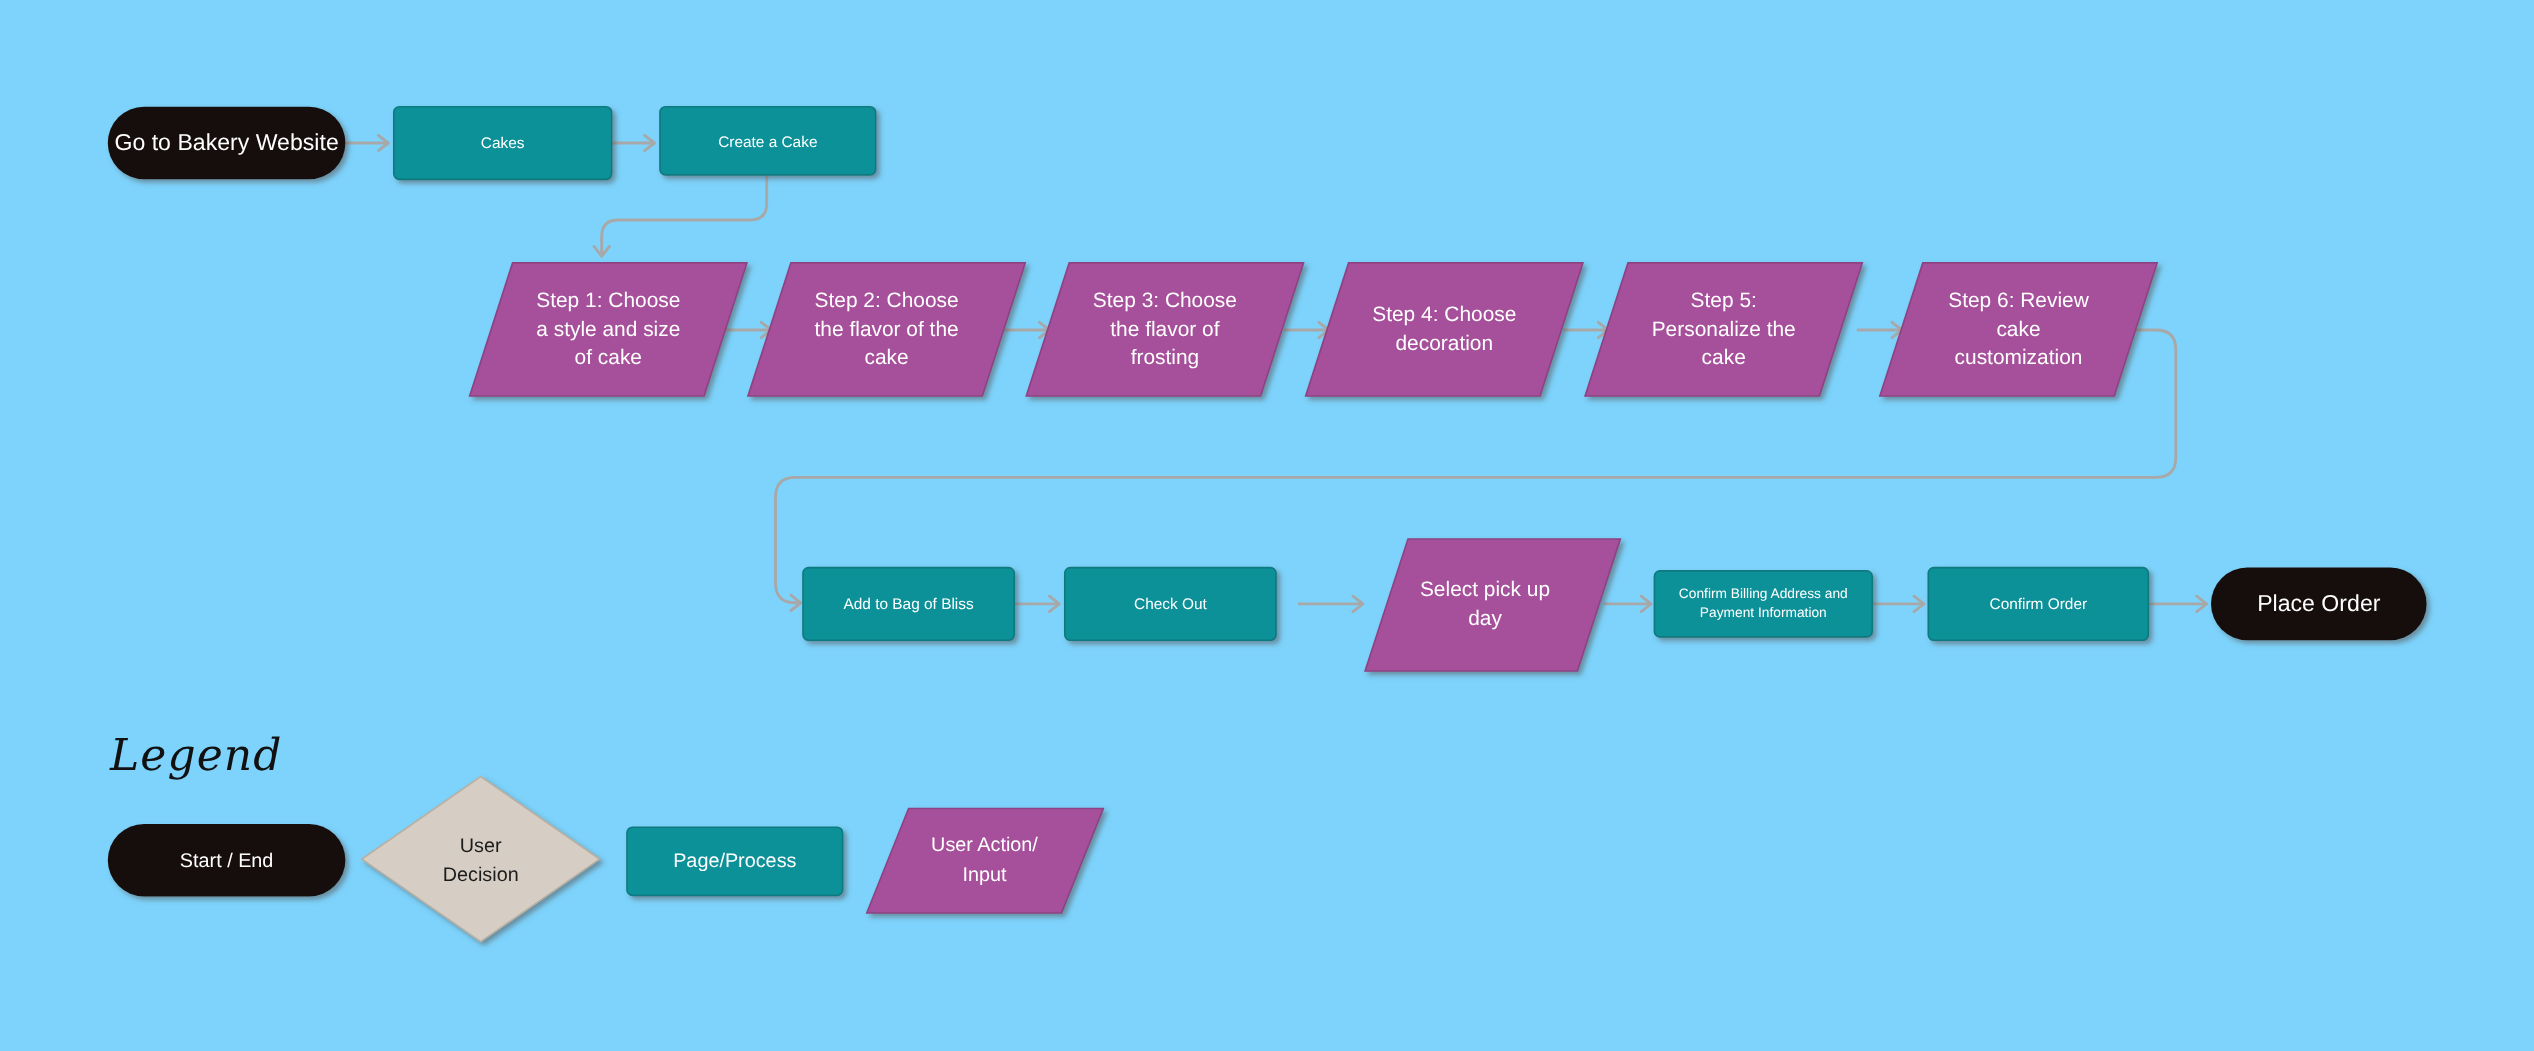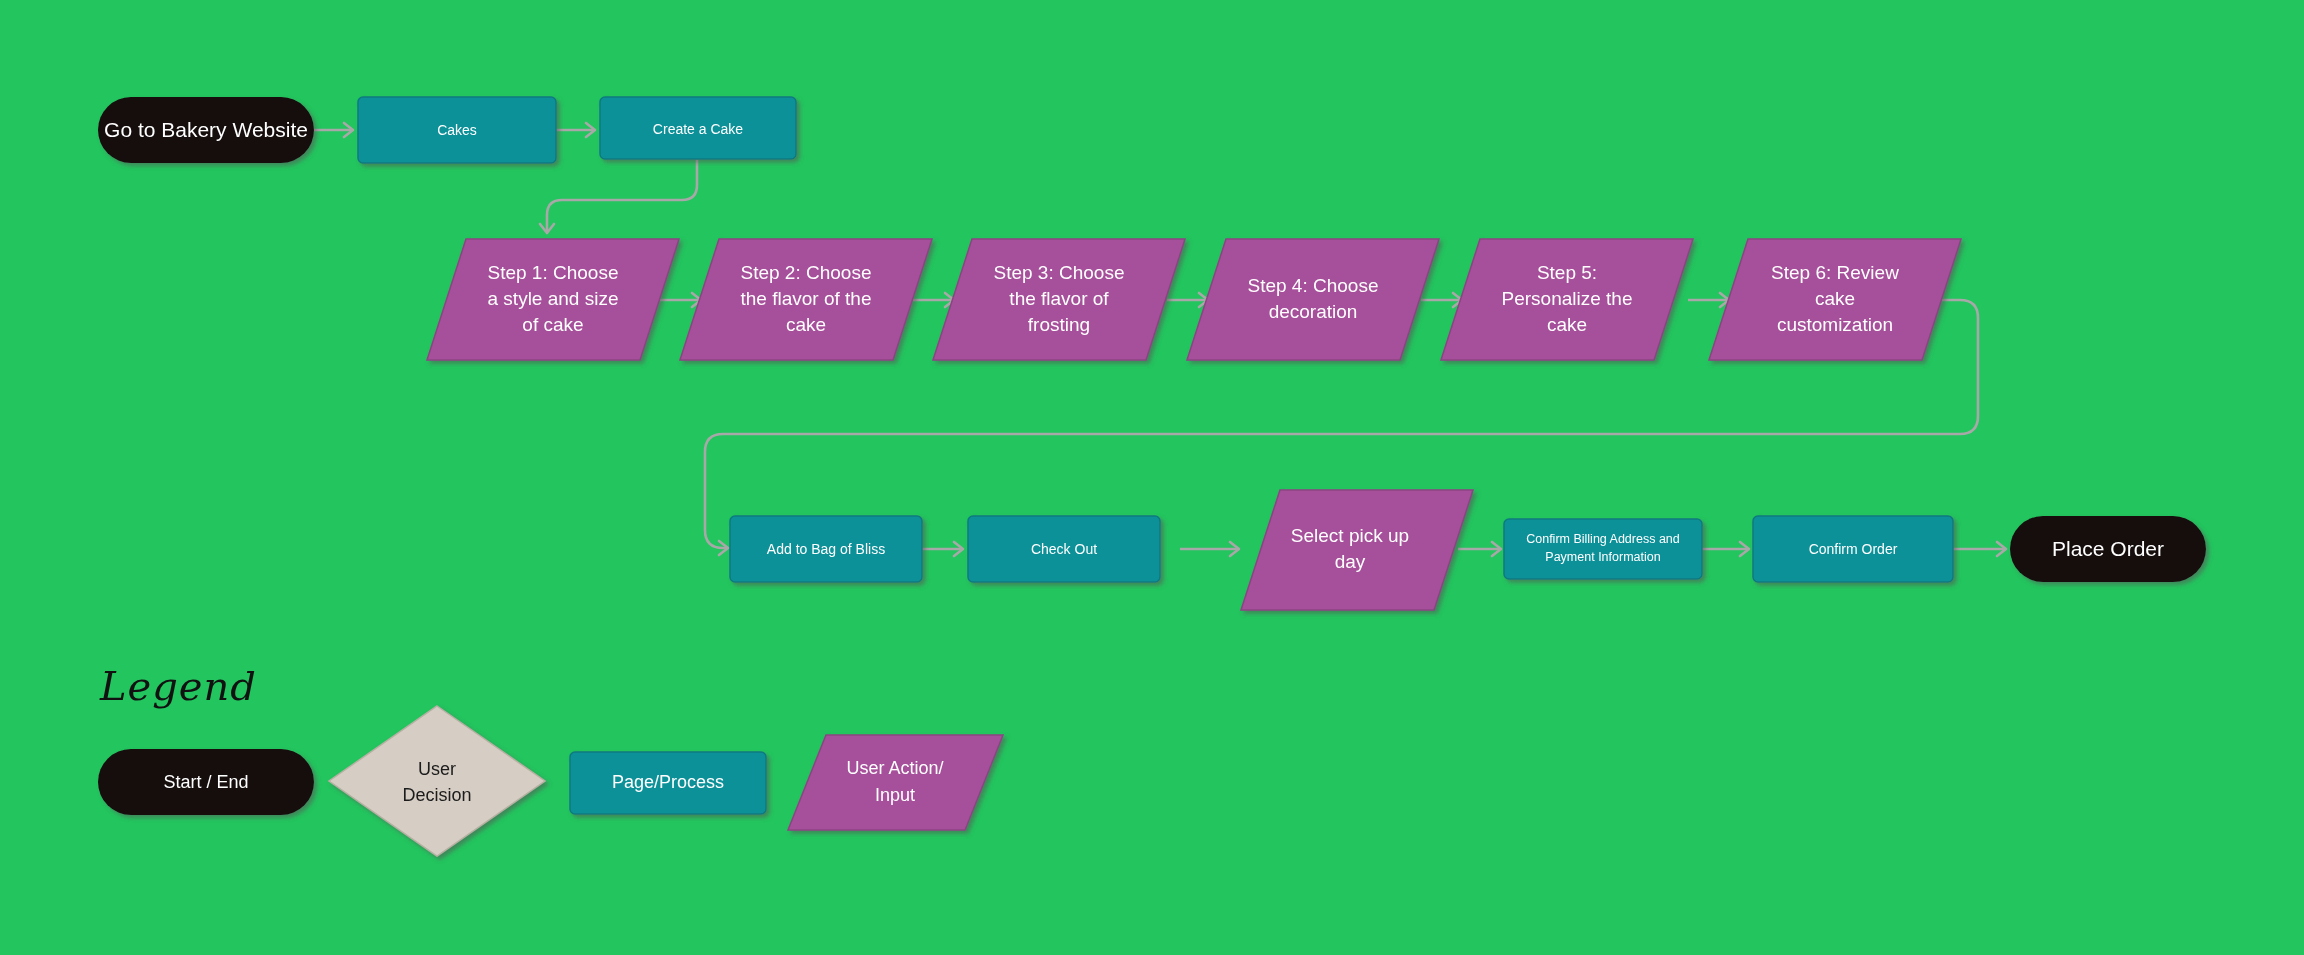--- a/index.html
+++ b/index.html
@@ -12,21 +12,21 @@
     width: 2304px;
     height: 955px;
     overflow: hidden;
     font-family: "Liberation Sans", sans-serif;
     -webkit-font-smoothing: antialiased;
   }
   #canvas {
     position: relative;
     width: 2304px;
     height: 955px;
-    background: #22c55e;
+    background: #7dd3fc;
     text-decoration: underline;
   }
   svg.flow {
     position: absolute;
     top: 0;
     left: 0;
     width: 2304px;
     height: 955px;
     overflow: visible;
   }

